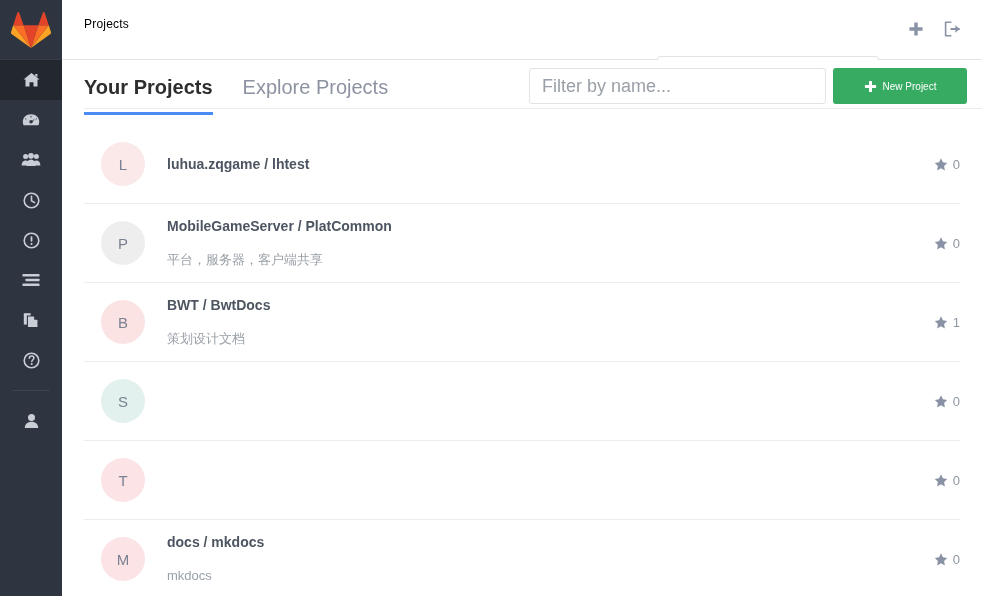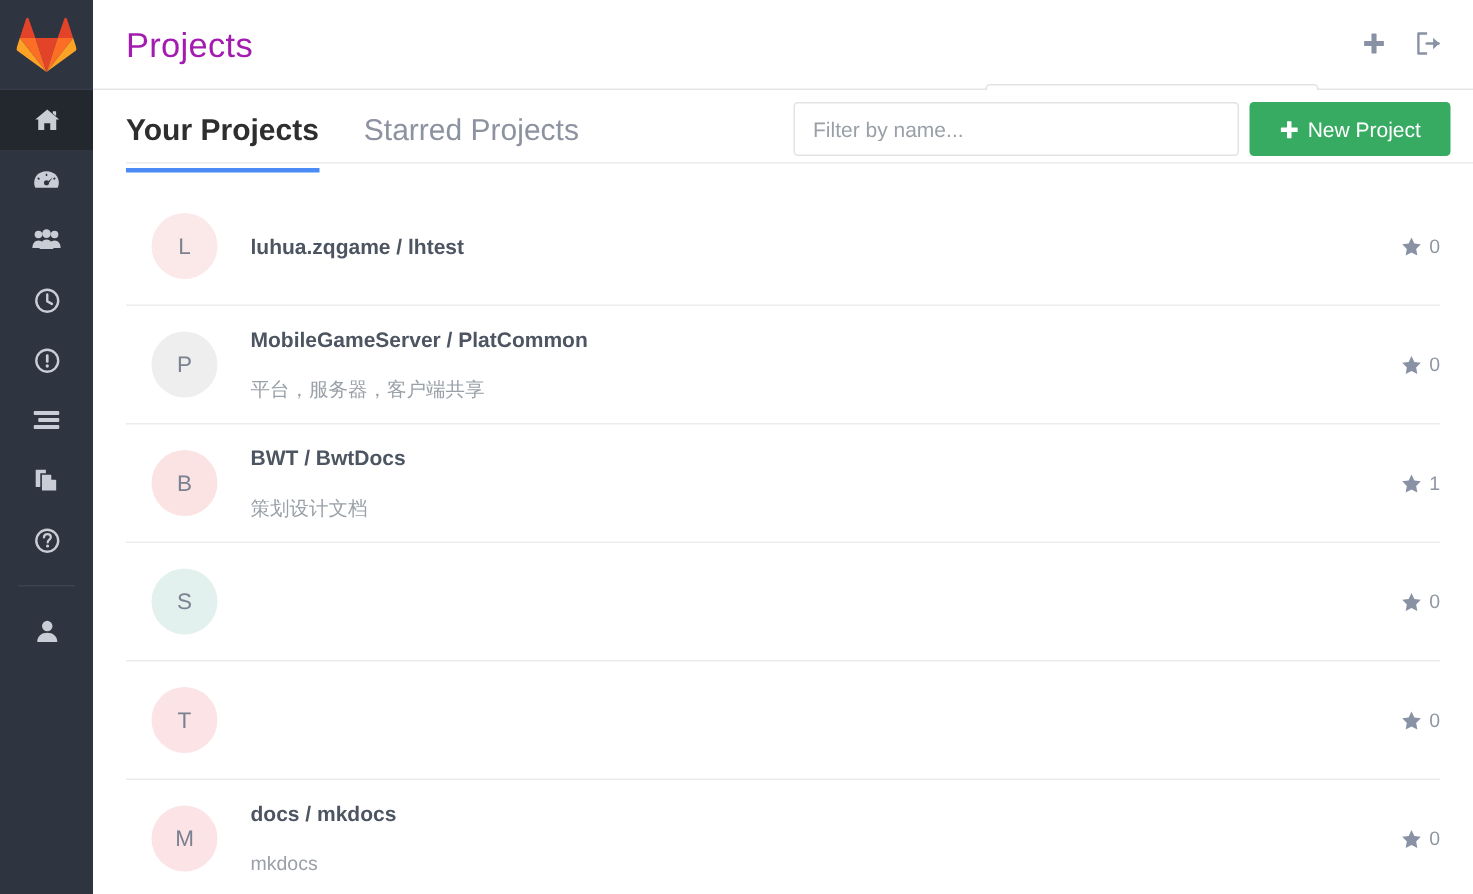--- a/index.html
+++ b/index.html
@@ -43,21 +43,21 @@
 
   
   .header {
     position: absolute; left: 62px; top: 0;
     width: 920px; height: 60px;
     background: #ffffff;
     border-bottom: 1px solid #e5e5e5;
   }
   .page-title {
     position: absolute; left: 22px; top: 17px;
-    font-size: 23px; color: #a21caf; font-weight: 400;
+    font-size: 12px; color: #000000; font-weight: 400;
     letter-spacing: .2px;
   }
   .search-wrap {
     position: absolute; left: 595px; top: 12px;
     width: 222px; height: 34px;
     border: 1px solid #e3e3e3; border-radius: 3px;
     background: #fff;
     margin-top: 44px;
   }
   .search-input {
@@ -111,28 +111,28 @@
     position: absolute; left: 22px; right: 0; top: 48px;
     height: 1px; background: #ececec;
   }
   .filter-input {
     position: absolute; left: 467px; top: 8px;
     width: 297px; height: 36px;
     border: 1px solid #e3e3e3; border-radius: 3px;
     background: #fff; outline: 0;
     padding: 0 12px;
     font-family: "Liberation Sans", sans-serif;
-    font-size: 14px; color: #555;
+    font-size: 18px; color: #555;
   }
   .filter-input::placeholder { color: #9aa0a8; }
   .new-project-btn {
     position: absolute; left: 771px; top: 8px;
     width: 134px; height: 36px;
     background: #37ab62; border: 0; border-radius: 3px;
-    color: #fff; font-size: 14px;
+    color: #fff; font-size: 10px;
     font-family: "Liberation Sans", sans-serif;
     display: flex; align-items: center; justify-content: center;
     cursor: pointer;
   }
   .new-project-btn .np-plus {
     margin-right: 6px; display: inline-flex;
   }
 
   
   .project-list {
@@ -303,21 +303,21 @@
         <path d="M11.4 4.2 L15.6 8 L11.4 11.8 Z" fill="#8892a4"></path>
       </svg>
     </div>
   </div>
 
   <div class="tabsbar">
     <div class="tabs-underline"></div>
 
     <div class="tabs">
       <div class="tab active">Your Projects</div>
-      <div class="tab">Starred Projects</div>
+      <div class="tab">Explore Projects</div>
     </div>
 
     <input class="filter-input" type="text" placeholder="Filter by name..." style="">
 
     <button class="new-project-btn">
       <span class="np-plus">
         <svg width="13" height="13" viewBox="0 0 13 13">
           <rect x="5" y="0.9" width="3" height="11.2" rx="0.3" fill="#ffffff"></rect>
           <rect x="0.9" y="5" width="11.2" height="3" rx="0.3" fill="#ffffff"></rect>
         </svg>

